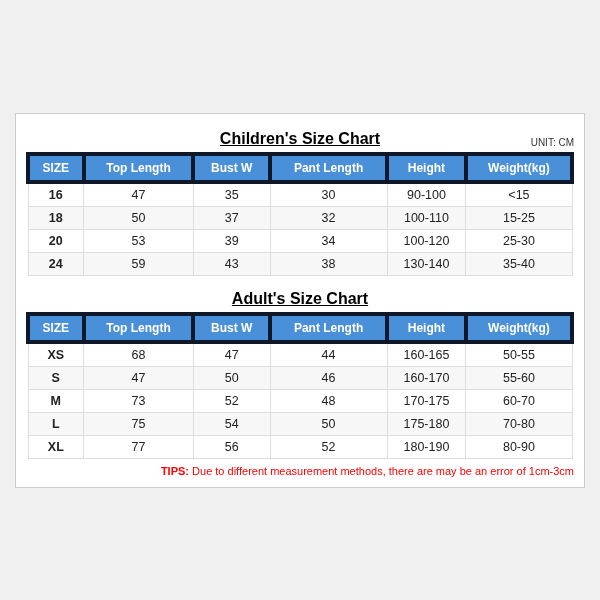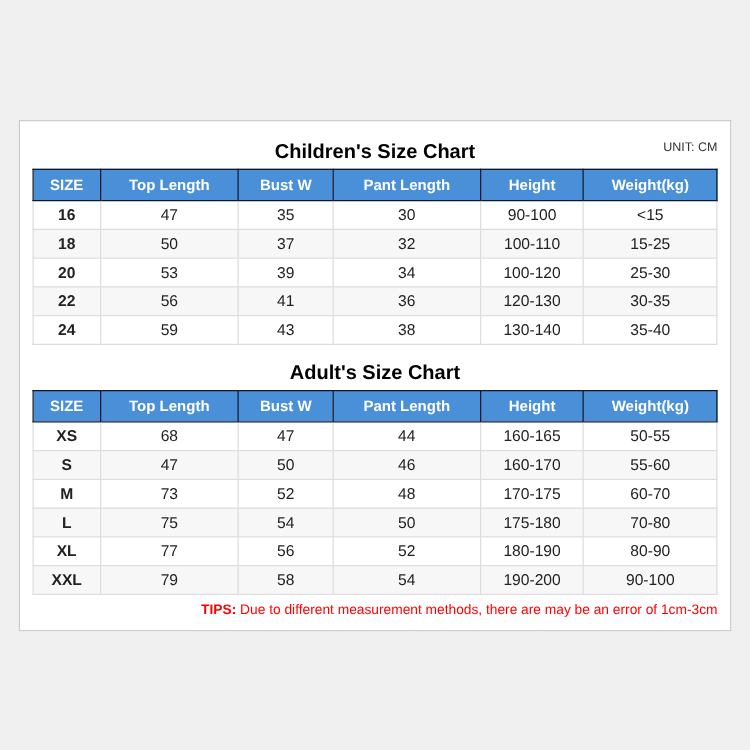--- a/index.html
+++ b/index.html
@@ -14,23 +14,24 @@
     }
     .chart-container {
       background: white;
       border: 1px solid #ccc;
       width: 570px;
       padding: 10px;
     }
     .section-title-row {
       display: flex;
       justify-content: center;
-      align-items: flex-start;
+      align-items: flex-end;
       position: relative;
       padding: 6px 0 4px 0;
+      text-decoration: underline;
     }
     .section-title {
       font-size: 16px;
       font-weight: bold;
       text-align: center;
     }
     .unit-label {
       position: absolute;
       right: 0;
       font-size: 10px;
@@ -39,21 +40,21 @@
     table {
       width: 100%;
       border-collapse: collapse;
       font-size: 12.5px;
     }
     th {
       background-color: #4a90d9;
       color: white;
       padding: 5px 4px;
       text-align: center;
-      border: 1px solid #0f172a;
+      border: 4px solid #0f172a;
       font-weight: bold;
       font-size: 12px;
     }
     td {
       padding: 4px 4px;
       text-align: center;
       border: 1px solid #ddd;
       color: #222;
     }
     tr:nth-child(even) td {
@@ -118,28 +119,20 @@
         </tr>
         <tr>
           <td>20</td>
           <td>53</td>
           <td>39</td>
           <td>34</td>
           <td>100-120</td>
           <td>25-30</td>
         </tr>
         <tr>
-          <td>22</td>
-          <td>56</td>
-          <td>41</td>
-          <td>36</td>
-          <td>120-130</td>
-          <td>30-35</td>
-        </tr>
-        <tr>
           <td>24</td>
           <td>59</td>
           <td>43</td>
           <td>38</td>
           <td>130-140</td>
           <td>35-40</td>
         </tr>
       </tbody>
   </table>
 
@@ -194,28 +187,20 @@
           <td>70-80</td>
         </tr>
         <tr>
           <td>XL</td>
           <td>77</td>
           <td>56</td>
           <td>52</td>
           <td>180-190</td>
           <td>80-90</td>
         </tr>
-        <tr>
-          <td>XXL</td>
-          <td>79</td>
-          <td>58</td>
-          <td>54</td>
-          <td>190-200</td>
-          <td>90-100</td>
-        </tr>
       </tbody>
   </table>
 
   <div class="tips-row">
     <span class="tips-label">TIPS:</span>
     <span> Due to different measurement methods, there are may be an error of 1cm-3cm</span>
   </div>
 
 </div>
 

